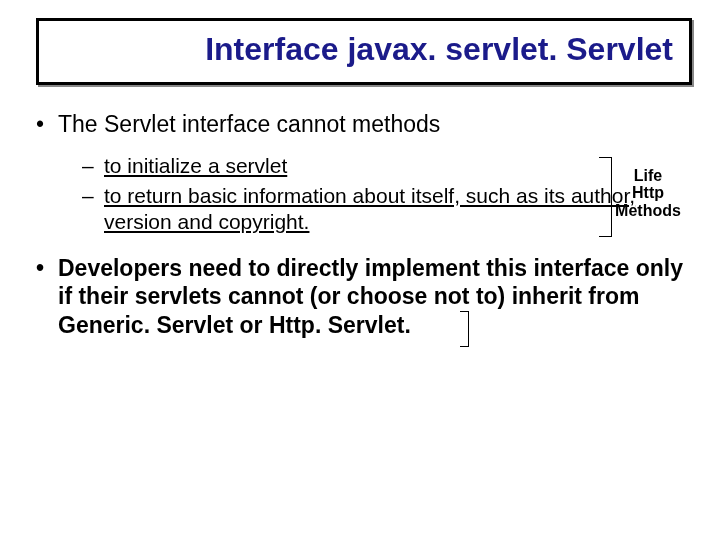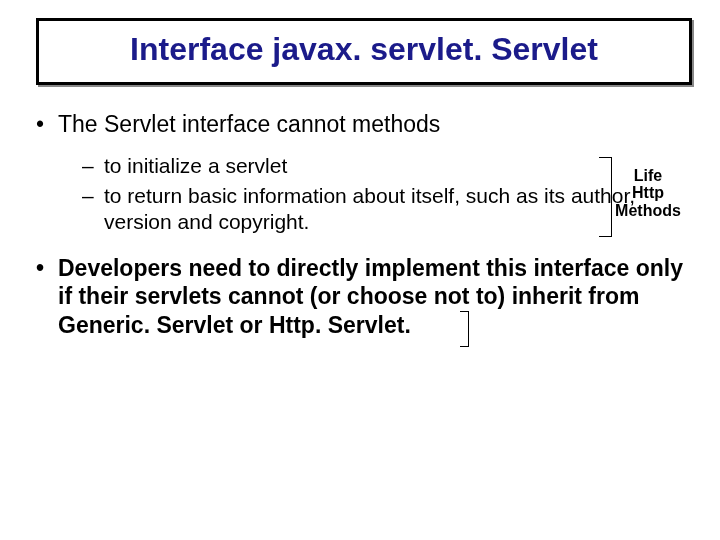--- a/index.html
+++ b/index.html
@@ -18,21 +18,21 @@
     box-sizing: border-box;
   }
   .title-box {
     position: absolute;
     top: 18px;
     left: 36px;
     right: 28px;
     border: 3px solid #000;
     box-shadow: 2px 2px 0 #888;
     padding: 10px 16px 14px 16px;
-    text-align: center;
+    text-align: right;
   }
   .title-text {
     font-size: 32px;
     font-weight: bold;
     color: #1b1b8a;
     white-space: nowrap;
   }
   .body {
     position: absolute;
     top: 110px;
@@ -54,20 +54,21 @@
   }
   .sublist {
     margin-left: 46px;
     font-size: 21px;
     position: relative;
   }
   .subitem {
     position: relative;
     padding-left: 22px;
     margin-bottom: 4px;
+    text-decoration: underline;
   }
   .subitem::before {
     content: "–";
     position: absolute;
     left: 0;
     top: 0;
   }
   .annotation-box {
     position: absolute;
     right: -2px;

